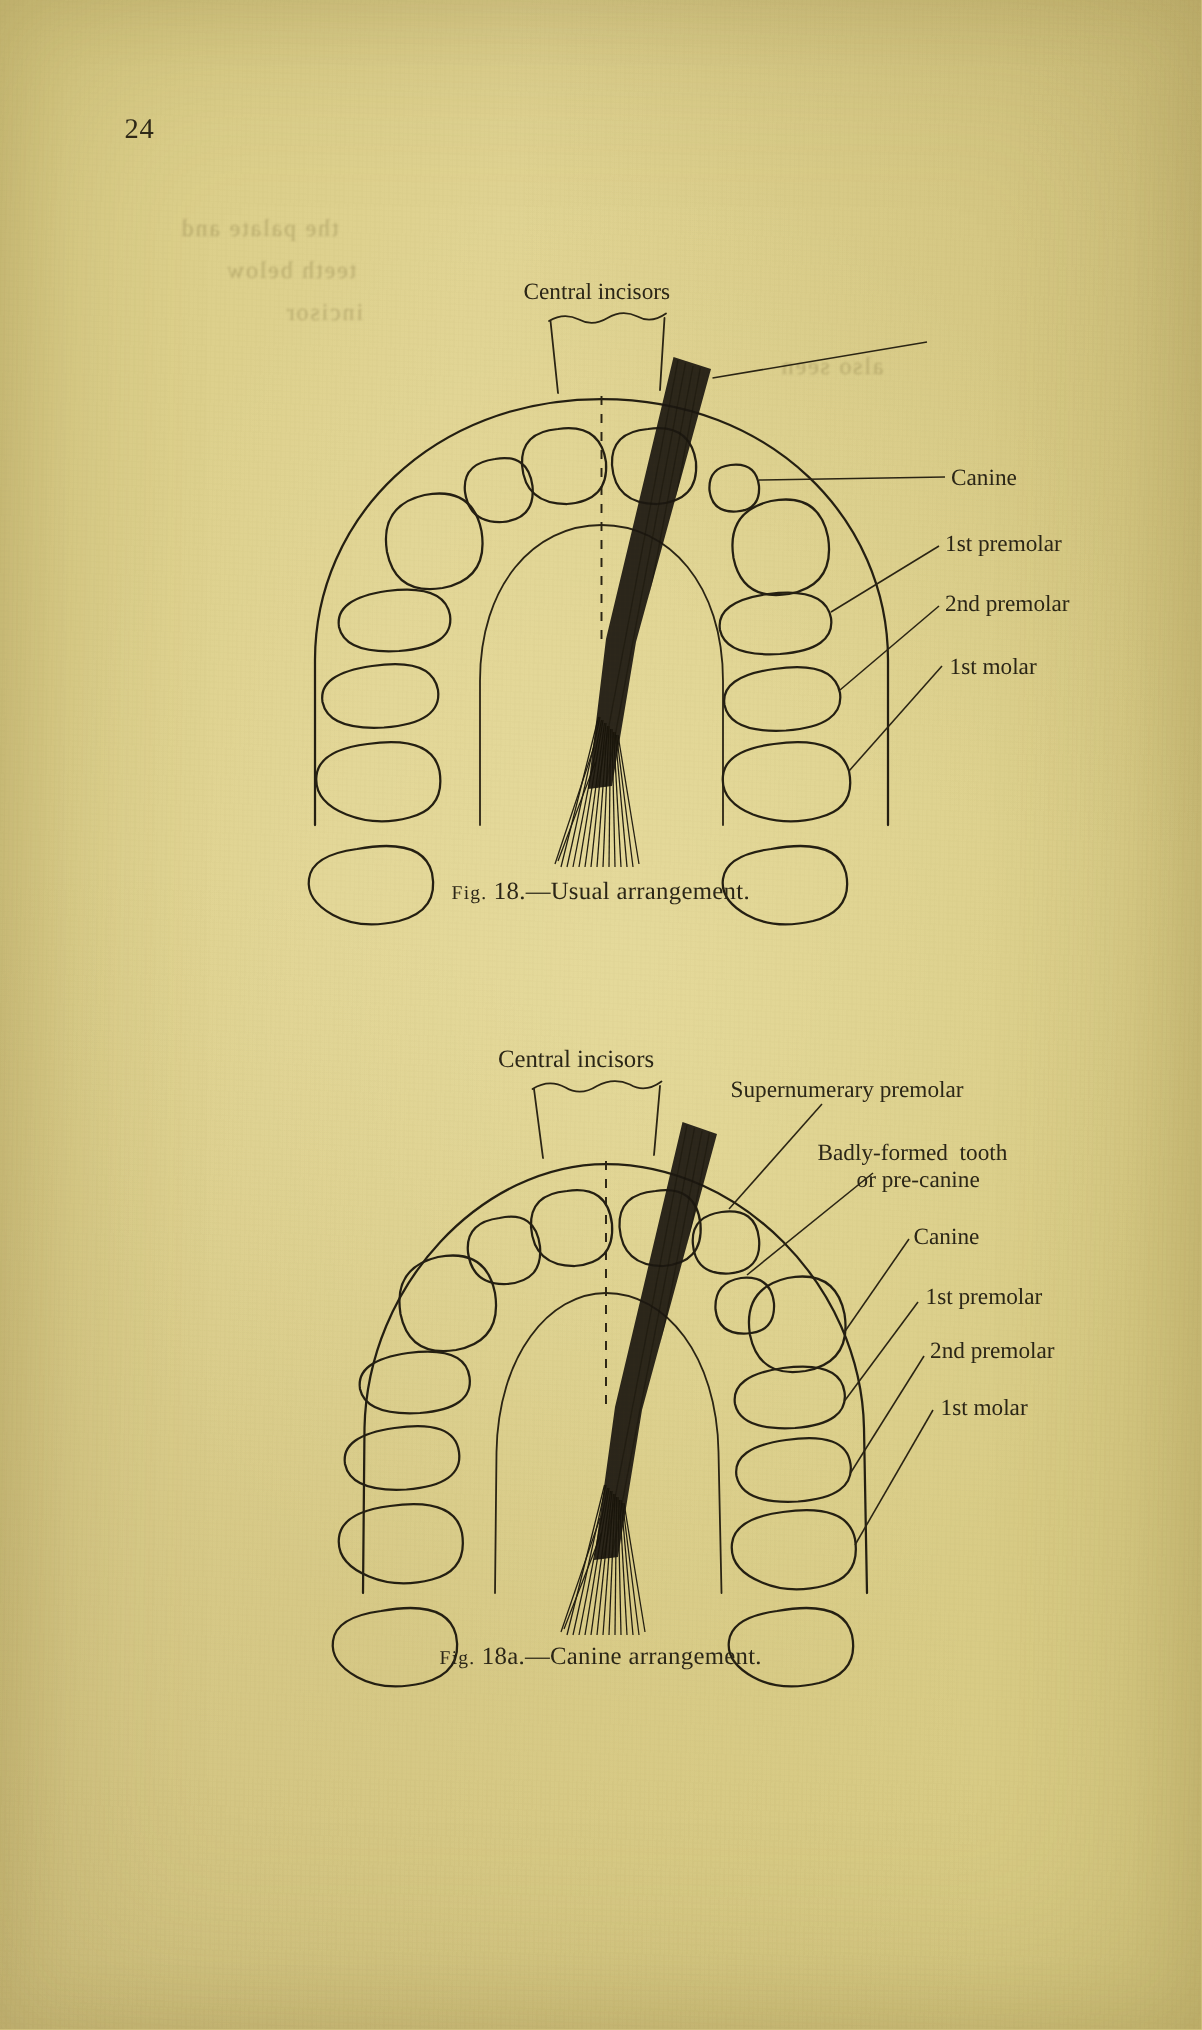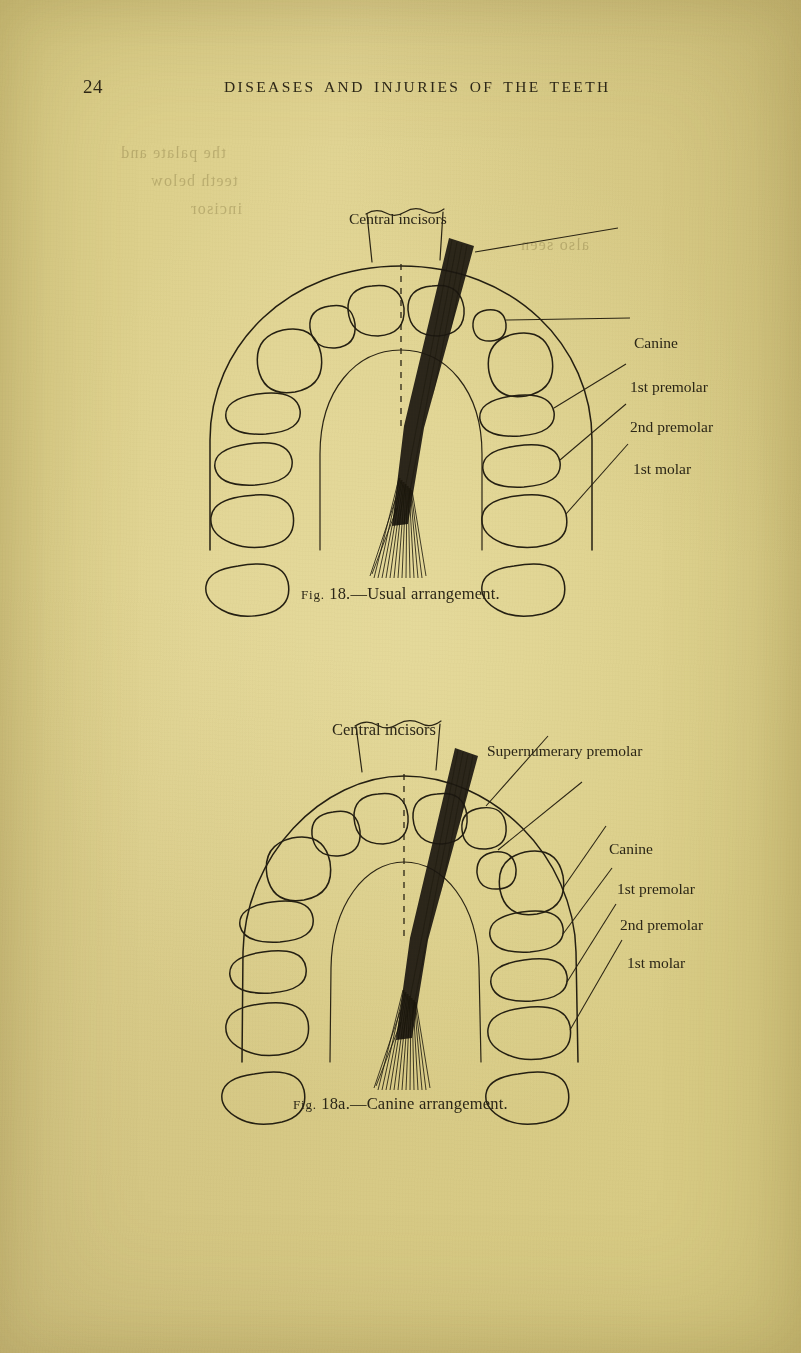--- a/index.html
+++ b/index.html
@@ -86,21 +86,20 @@
   #figure-1 .fig-caption { top: 406px; padding-right: 10px; }
   #figure-2 .fig-caption { top: 404px; padding-right: 6px; }
   .sc { font-size: 13px; letter-spacing: 0.8px; }
 
   .fig-label {
     position: absolute;
     font-size: 15.5px;
     line-height: 1.18;
     color: #2b2617;
     white-space: pre;
-    margin-top: 24px;
   }
 
   svg { display: block; overflow: visible; }
   .arch-line { fill: none; stroke: #241f12; stroke-width: 1.5; stroke-linecap: round; stroke-linejoin: round; }
   .arch-thin { fill: none; stroke: #2a2414; stroke-width: 1.2; stroke-linecap: round; stroke-linejoin: round; }
   .tooth { fill: none; stroke: #241f12; stroke-width: 1.5; stroke-linejoin: round; }
   .dashline { fill: none; stroke: #2a2414; stroke-width: 1.3; stroke-dasharray: 6 6; }
   .leader { fill: none; stroke: #2a2414; stroke-width: 1.05; }
   .brace { fill: none; stroke: #2a2414; stroke-width: 1.2; stroke-linecap: round; stroke-linejoin: round; }
   .hatch-stroke { stroke: #18140a; stroke-width: 0.85; fill: none; }
@@ -117,21 +116,20 @@
     filter: blur(0.6px);
   }
 </style>
 </head>
 <body>
 
 <div id="page">
 
   <div class="running-head">
     <div class="folio">24</div>
-    <div class="head-title">DISEASES AND INJURIES OF THE TEETH</div>
   </div>
 
   <div class="bleed" style="left:120px; top:144px;">the palate and</div>
   <div class="bleed" style="left:150px; top:172px;">teeth below</div>
   <div class="bleed" style="left:190px; top:200px;">incisor</div>
   <div class="bleed" style="left:520px; top:236px;">also seen</div>
 
   <div class="figure" id="figure-1">
 
     <div class="fig-label" style="left:349px; top:8px;">Central incisors</div>
@@ -236,20 +234,21 @@
 
     <div class="fig-caption"><span class="sc">Fig.</span> <span>18.</span><span>—</span><span>Usual arrangement.</span></div>
   </div>
 
   <div class="figure" id="figure-2">
 
     <div class="fig-label" style="left:332px; top:6px; font-size:16.5px;">Central incisors</div>
 
     <div class="fig-label" style="left:487px; top:28px;">Supernumerary premolar</div>
 
+    <div class="fig-label" style="left:545px; top:70px;"><span>Badly-formed  tooth</span><br><span style="margin-left:26px;">or pre-canine</span></div>
 
     <div class="fig-label" style="left:609px; top:126px;">Canine</div>
     <div class="fig-label" style="left:617px; top:166px;">1st premolar</div>
     <div class="fig-label" style="left:620px; top:202px;">2nd premolar</div>
     <div class="fig-label" style="left:627px; top:240px;">1st molar</div>
 
     <svg width="801" height="400" viewBox="0 0 801 400">
       <defs>
         <clipPath id="band2">
           <path d="M 455,58 L 478,66 L 428,250 L 412,348 L 396,350 L 410,248 Z"></path>

